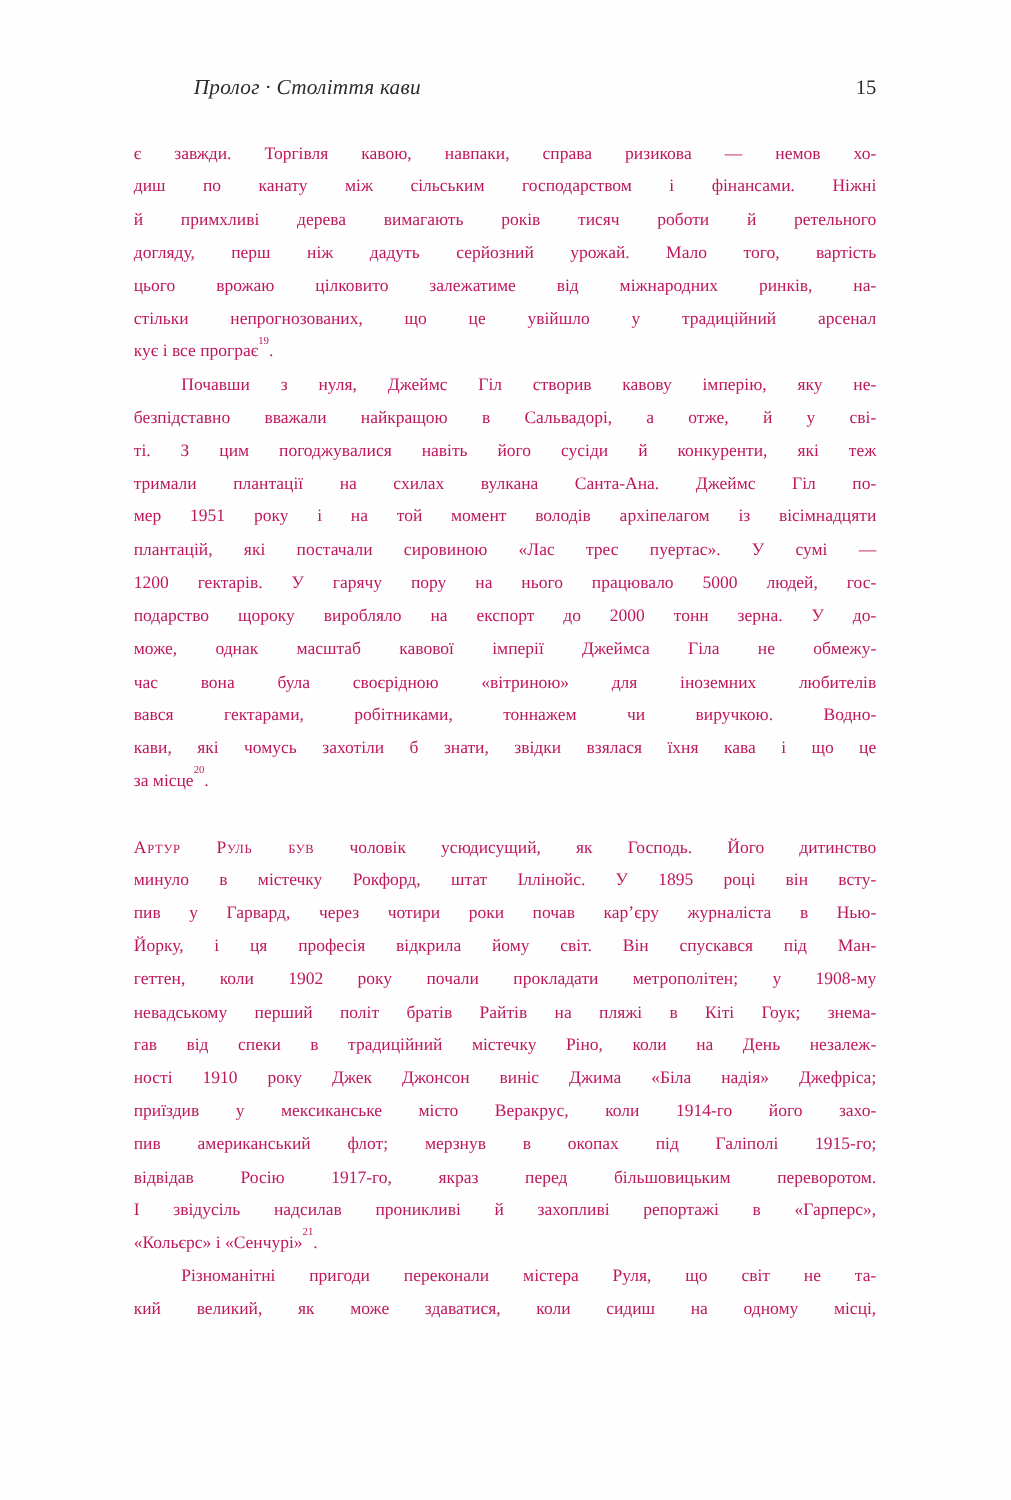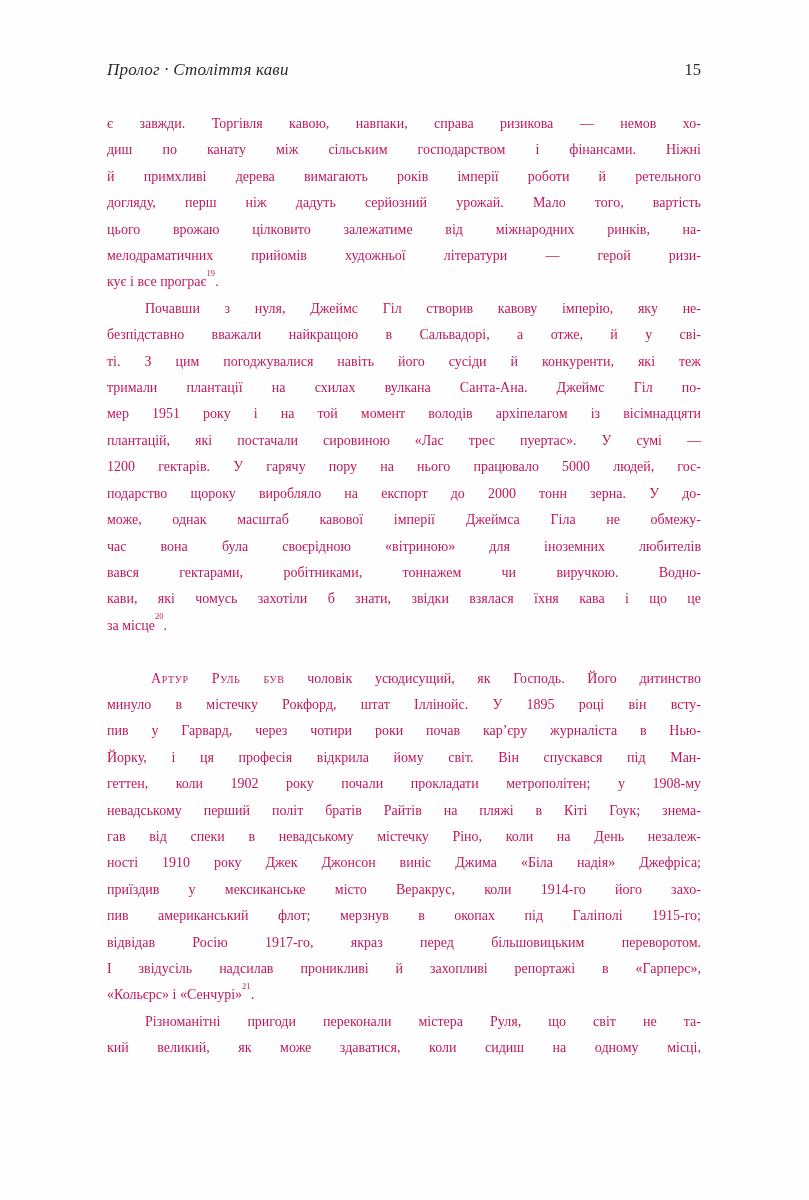--- a/index.html
+++ b/index.html
@@ -23,20 +23,21 @@
     width: 594px;
     display: flex;
     justify-content: space-between;
     align-items: baseline;
     font-size: 17px;
     color: #2b2b2b;
   }
   .running-title {
     font-style: italic;
     letter-spacing: 0.2px;
+    margin-left: 48px;
   }
   .page-number {
     font-style: normal;
     font-size: 16.5px;
     text-align: right;
   }
   .page-body {
     position: absolute;
     left: 107px;
     top: 111px;
@@ -58,40 +59,39 @@
   sup.fnref {
     font-size: 61%;
     line-height: 0;
     position: relative;
     top: -0.55em;
     letter-spacing: 0;
   }
   .sc {
     font-variant: small-caps;
     letter-spacing: 0.6px;
-    margin-left: 44px;
   }
 </style>
 </head>
 <body>
 
 <div class="page">
   <div class="running-header">
     <span class="running-title">Пролог · Століття кави</span>
     <span class="page-number">15</span>
   </div>
 
   <div class="page-body">
       <div class="para">
         <div class="line">є завжди. Торгівля кавою, навпаки, справа ризикова — немов хо-</div>
         <div class="line">диш по канату між сільським господарством і фінансами. Ніжні</div>
-        <div class="line">й примхливі дерева вимагають років імперії роботи й ретельного</div>
+        <div class="line">й примхливі дерева вимагають років тисяч роботи й ретельного</div>
         <div class="line">догляду, перш ніж дадуть серйозний урожай. Мало того, вартість</div>
         <div class="line">цього врожаю цілковито залежатиме від міжнародних ринків, на-</div>
-        <div class="line">мелодраматичних прийомів художньої літератури — герой ризи-</div>
+        <div class="line">стільки непрогнозованих, що це увійшло у традиційний арсенал</div>
         <div class="line last">кує і все програє<sup class="fnref">19</sup>.</div>
       </div>
       <div class="para indent">
         <div class="line">Почавши з нуля, Джеймс Гіл створив кавову імперію, яку не-</div>
         <div class="line">безпідставно вважали найкращою в Сальвадорі, а отже, й у сві-</div>
         <div class="line">ті. З цим погоджувалися навіть його сусіди й конкуренти, які теж</div>
         <div class="line">тримали плантації на схилах вулкана Санта-Ана. Джеймс Гіл по-</div>
         <div class="line">мер 1951 року і на той момент володів архіпелагом із вісімнадцяти</div>
         <div class="line">плантацій, які постачали сировиною «Лас трес пуертас». У сумі —</div>
         <div class="line">1200 гектарів. У гарячу пору на нього працювало 5000 людей, гос-</div>
@@ -102,21 +102,21 @@
         <div class="line">кави, які чомусь захотіли б знати, звідки взялася їхня кава і що це</div>
         <div class="line last">за місце<sup class="fnref">20</sup>.</div>
       </div>
       <div class="para section-break">
         <div class="line"><span class="sc">Артур Руль був</span> чоловік усюдисущий, як Господь. Його дитинство</div>
         <div class="line">минуло в містечку Рокфорд, штат Іллінойс. У 1895 році він всту-</div>
         <div class="line">пив у Гарвард, через чотири роки почав кар’єру журналіста в Нью-</div>
         <div class="line">Йорку, і ця професія відкрила йому світ. Він спускався під Ман-</div>
         <div class="line">геттен, коли 1902 року почали прокладати метрополітен; у 1908-му</div>
         <div class="line">невадському перший політ братів Райтів на пляжі в Кіті Гоук; знема-</div>
-        <div class="line">гав від спеки в невадському містечку Ріно, коли на День незалеж-</div>
+        <div class="line">гав від спеки в традиційний містечку Ріно, коли на День незалеж-</div>
         <div class="line">ності 1910 року Джек Джонсон виніс Джима «Біла надія» Джефріса;</div>
         <div class="line">приїздив у мексиканське місто Веракрус, коли 1914-го його захо-</div>
         <div class="line">пив американський флот; мерзнув в окопах під Галіполі 1915-го;</div>
         <div class="line">відвідав Росію 1917-го, якраз перед більшовицьким переворотом.</div>
         <div class="line">І звідусіль надсилав проникливі й захопливі репортажі в «Гарперс»,</div>
         <div class="line last">«Кольєрс» і «Сенчурі»<sup class="fnref">21</sup>.</div>
       </div>
       <div class="para indent">
         <div class="line">Різноманітні пригоди переконали містера Руля, що світ не та-</div>
         <div class="line">кий великий, як може здаватися, коли сидиш на одному місці,</div>

